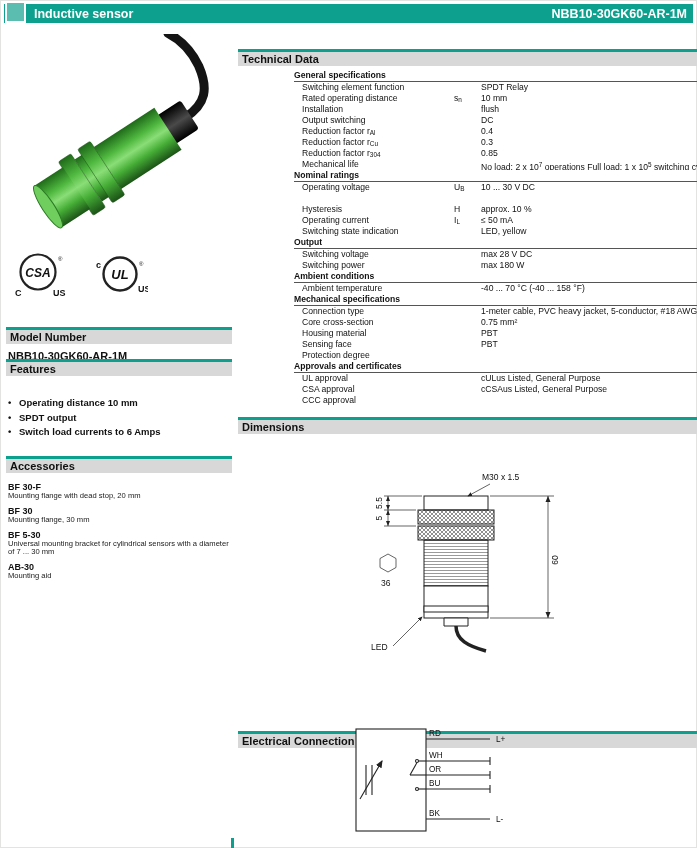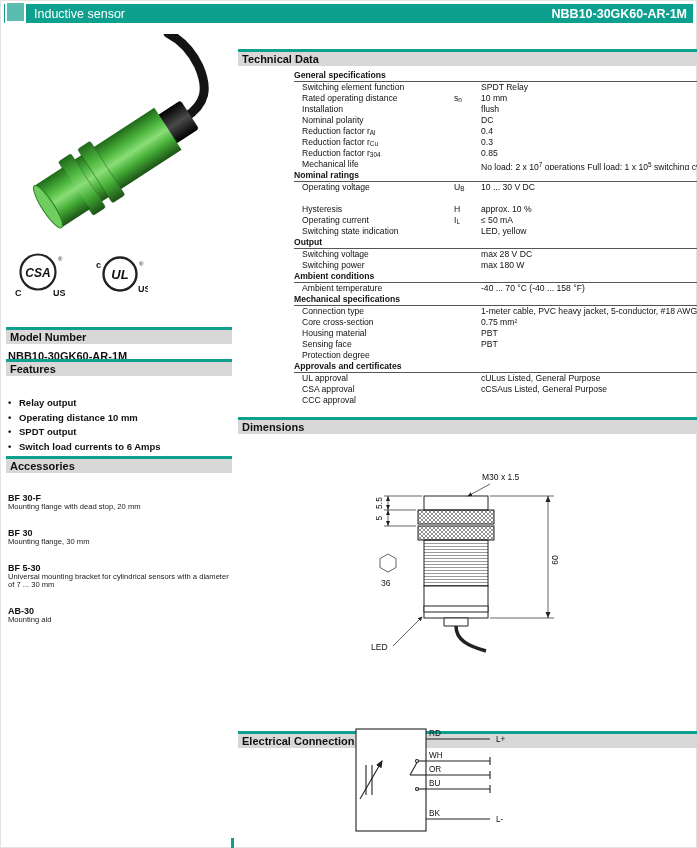--- a/index.html
+++ b/index.html
@@ -6,21 +6,21 @@
   body{
     width:697px;height:848px;position:relative;background:#fafafa;
     font-family:"Liberation Sans",sans-serif;color:#111;
   }
   .page{position:absolute;left:0;top:0;width:697px;height:848px;background:#fff;
         overflow:hidden;box-shadow:inset 0 0 0 1px #e3e3e1;}
 
   
   .topbar{position:absolute;left:4px;top:4px;width:689px;height:19px;background:#0da08e;}
   .topbar .title{position:absolute;left:30px;top:50%;transform:translateY(-50%);
-        color:#fff;font-size:12.5px;font-weight:normal;white-space:nowrap;}
+        color:#fff;font-size:12.5px;font-weight:bold;white-space:nowrap;}
   .topbar .model{position:absolute;right:6px;top:50%;transform:translateY(-50%);
         color:#fff;font-size:12.5px;font-weight:bold;white-space:nowrap;}
   .famicon{position:absolute;left:5px;top:1px;width:21px;height:22px;background:#5abdaf;
         border:2px solid #fff;box-sizing:border-box;z-index:2;}
 
   
   .sechead{position:absolute;background:#d8d8d8;border-top:3px solid #0da08e;
         box-sizing:border-box;font-weight:bold;font-size:11px;color:#111;
         padding:1px 0 0 4px;height:17px;line-height:13px;}
   .w-left{left:6px;width:226px;}
@@ -28,21 +28,21 @@
 
   
   .photo{position:absolute;left:8px;top:34px;width:218px;height:214px;}
   .logos{position:absolute;left:12px;top:252px;display:flex;gap:20px;align-items:center;}
   .modelval{position:absolute;left:8px;top:350px;font-size:11px;font-weight:bold;}
   .features{position:absolute;left:8px;top:396px;width:222px;}
   .feat{display:flex;font-size:9.5px;font-weight:bold;line-height:14.5px;}
   .feat .bullet{width:11px;}
   .feat .bullet::before{content:"•";}
   .acc{position:absolute;left:8px;top:477px;width:222px;}
-  .accname{font-size:9px;font-weight:bold;margin-top:16px;}
+  .accname{font-size:9px;font-weight:bold;margin-top:5px;}
   .accdesc{font-size:7.6px;line-height:8.8px;color:#1a1a1a;}
 
   
   .tbl{position:absolute;left:246px;top:70px;width:455px;margin-left:48px;}
   .tsec{font-weight:bold;font-size:8.6px;height:11px;line-height:11px;
         border-bottom:1px solid #555;}
   .trow{display:flex;height:11px;line-height:11.2px;font-size:8.6px;}
   .trow .lbl{width:160px;padding-left:8px;box-sizing:border-box;white-space:nowrap;overflow:hidden;}
   .trow .sym{width:27px;white-space:nowrap;}
   .trow .val{flex:1;white-space:nowrap;overflow:hidden;}
@@ -115,24 +115,20 @@
     </svg>
   </div>
 
   <div class="sechead w-left" style="top:327px;">Model Number</div>
   <div class="modelval">NBB10-30GK60-AR-1M</div>
 
   <div class="sechead w-left" style="top:359px;">Features</div>
   <div class="features">
     <div class="feat">
         <span class="bullet"></span>
-        <span>Relay output</span>
-      </div>
-    <div class="feat">
-        <span class="bullet"></span>
         <span>Operating distance 10 mm</span>
       </div>
     <div class="feat">
         <span class="bullet"></span>
         <span>SPDT output</span>
       </div>
     <div class="feat">
         <span class="bullet"></span>
         <span>Switch load currents to 6 Amps</span>
       </div>
@@ -171,21 +167,21 @@
       <span class="lbl">Rated operating distance</span>
       <span class="sym"><span>s</span><sub>n</sub></span>
       <span class="val">10 mm</span>
     </div>
     <div class="trow">
       <span class="lbl">Installation</span>
       <span class="sym"></span>
       <span class="val">flush</span>
     </div>
     <div class="trow">
-      <span class="lbl">Nominal polarity</span>
+      <span class="lbl">Output switching</span>
       <span class="sym"></span>
       <span class="val">DC</span>
     </div>
     <div class="trow">
       <span class="lbl"><span>Reduction factor r</span><sub>Al</sub></span>
       <span class="sym"></span>
       <span class="val">0.4</span>
     </div>
     <div class="trow">
       <span class="lbl"><span>Reduction factor r</span><sub>Cu</sub></span>

